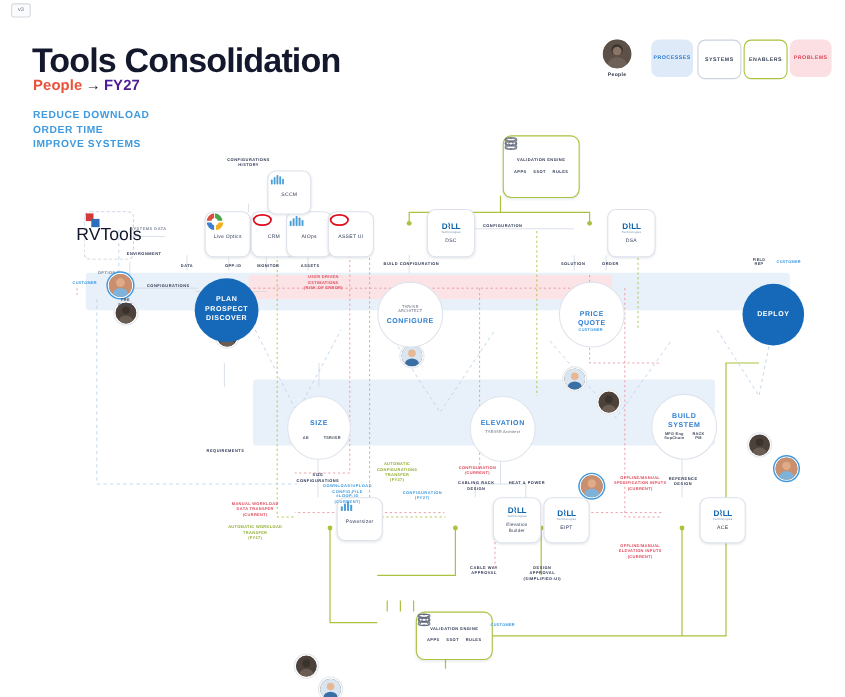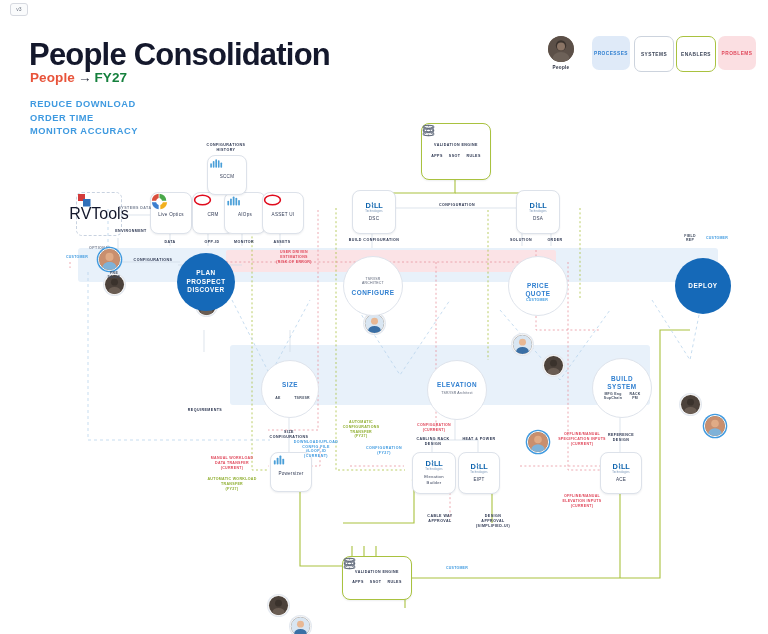--- a/index.html
+++ b/index.html
@@ -10,21 +10,21 @@
 
   
   .vchip{left:10px;top:3px;width:16px;height:11px;border:1px solid #d6d9e0;border-radius:3px;
          background:#fafbfc;font-size:5px;line-height:11px;text-align:center;color:#6b7280;}
 
   
   .title{left:29px;top:37px;font-size:31px;font-weight:700;letter-spacing:-.8px;color:#14182c;}
   .sub{left:30px;top:70px;font-size:13.5px;font-weight:700;letter-spacing:.1px;}
   .sub .cur{color:#e8533a;}
   .sub .arr{color:#1b2233;font-weight:600;margin:0 3px;}
-  .sub .fy{color:#15803d;}
+  .sub .fy{color:#4c1d95;}
   .bullets{left:30px;top:98px;font-size:9.3px;font-weight:700;line-height:13.6px;
            letter-spacing:.55px;color:#3f9ae0;}
 
   
   .legend{left:548px;top:36px;width:212px;height:44px;}
   .lg-item{position:absolute;top:0;}
   .lg-av{width:26px;height:26px;border-radius:50%;overflow:hidden;position:relative;
          background:#6a5a4e;}
   .lg-cap{position:absolute;top:29px;left:50%;transform:translateX(-50%);
           font-size:4.6px;font-weight:700;letter-spacing:.3px;white-space:nowrap;color:#2b3142;}
@@ -33,21 +33,21 @@
   .lg-proc{background:#dfeaf8;} .lg-proc span{color:#2f7fd0;}
   .lg-sys{background:#fff;border:1px solid #ccd3dd;} .lg-sys span{color:#3c4558;}
   .lg-enab{background:#fff;border:1.4px solid #a9c23f;} .lg-enab span{color:#3c4558;}
   .lg-prob{background:#fbdfe2;} .lg-prob span{color:#e0495c;}
 
   
   .band{background:#e8f1fa;border-radius:3px;}
   .pband{background:#fbe3e6;border-radius:2px;}
   .node{background:#fff;border:1px solid #dde2ea;border-radius:8px;
         box-shadow:0 1px 2px rgba(20,30,60,.07);display:flex;flex-direction:column;
-        align-items:center;justify-content:center;}
+        align-items:center;justify-content:center;margin-left:36px;}
   .node .nl{font-size:4.6px;letter-spacing:.25px;color:#37405a;margin-top:3px;text-align:center;line-height:6px;}
   .node.enab{border:1.2px solid #a9c23f;}
   .circ{border-radius:50%;display:flex;flex-direction:column;align-items:center;justify-content:center;text-align:center;}
   .circ.fill{background:#1569b8;color:#fff;}
   .circ.open{background:#fff;border:1px solid #dfe4ec;color:#2f7fd0;}
   .circ .ct{font-size:6.4px;font-weight:700;letter-spacing:.5px;line-height:8.4px;}
   .circ.open .ct{color:#2f7fd0;}
   .circ .crole{font-size:3.5px;color:#5a6377;letter-spacing:.2px;margin-top:2px;line-height:4.6px;}
   .av{border-radius:50%;border:1.4px solid #fff;box-shadow:0 0 0 1px #e3e8ef;overflow:hidden;position:relative;background:#8a7f74;}
   .av.sel{box-shadow:0 0 0 1.3px #3f9ae0;}
@@ -65,28 +65,28 @@
   .dellsub{font-size:2.6px;color:#6b8bb0;letter-spacing:.2px;line-height:3px;}
   svg{position:absolute;left:0;top:0;overflow:visible;}
 </style>
 </head>
 <body>
 
 <div id="stage">
 
   <div class="abs vchip">v3</div>
 
-  <div class="abs title">People Consolidation</div>
+  <div class="abs title">Tools Consolidation</div>
   <div class="abs sub">
     <span class="cur">People</span><span class="arr">→</span><span class="fy">FY27</span>
   </div>
   <div class="abs bullets">
     <div>REDUCE DOWNLOAD</div>
     <div>ORDER TIME</div>
-    <div>MONITOR ACCURACY</div>
+    <div>IMPROVE SYSTEMS</div>
   </div>
 
   <div class="abs legend">
     <div class="lg-item" style="left:0px;">
       <div class="lg-av">
         <svg width="26" height="26" viewBox="0 0 26 26">
             <circle cx="13" cy="13" r="13" fill="#5c5048"></circle>
             <circle cx="13" cy="9.5" r="5.2" fill="#3b332e"></circle>
             <ellipse cx="13" cy="23" rx="8.6" ry="7" fill="#6d6158"></ellipse>
             <circle cx="13" cy="10.5" r="4" fill="#8a7465"></circle>

